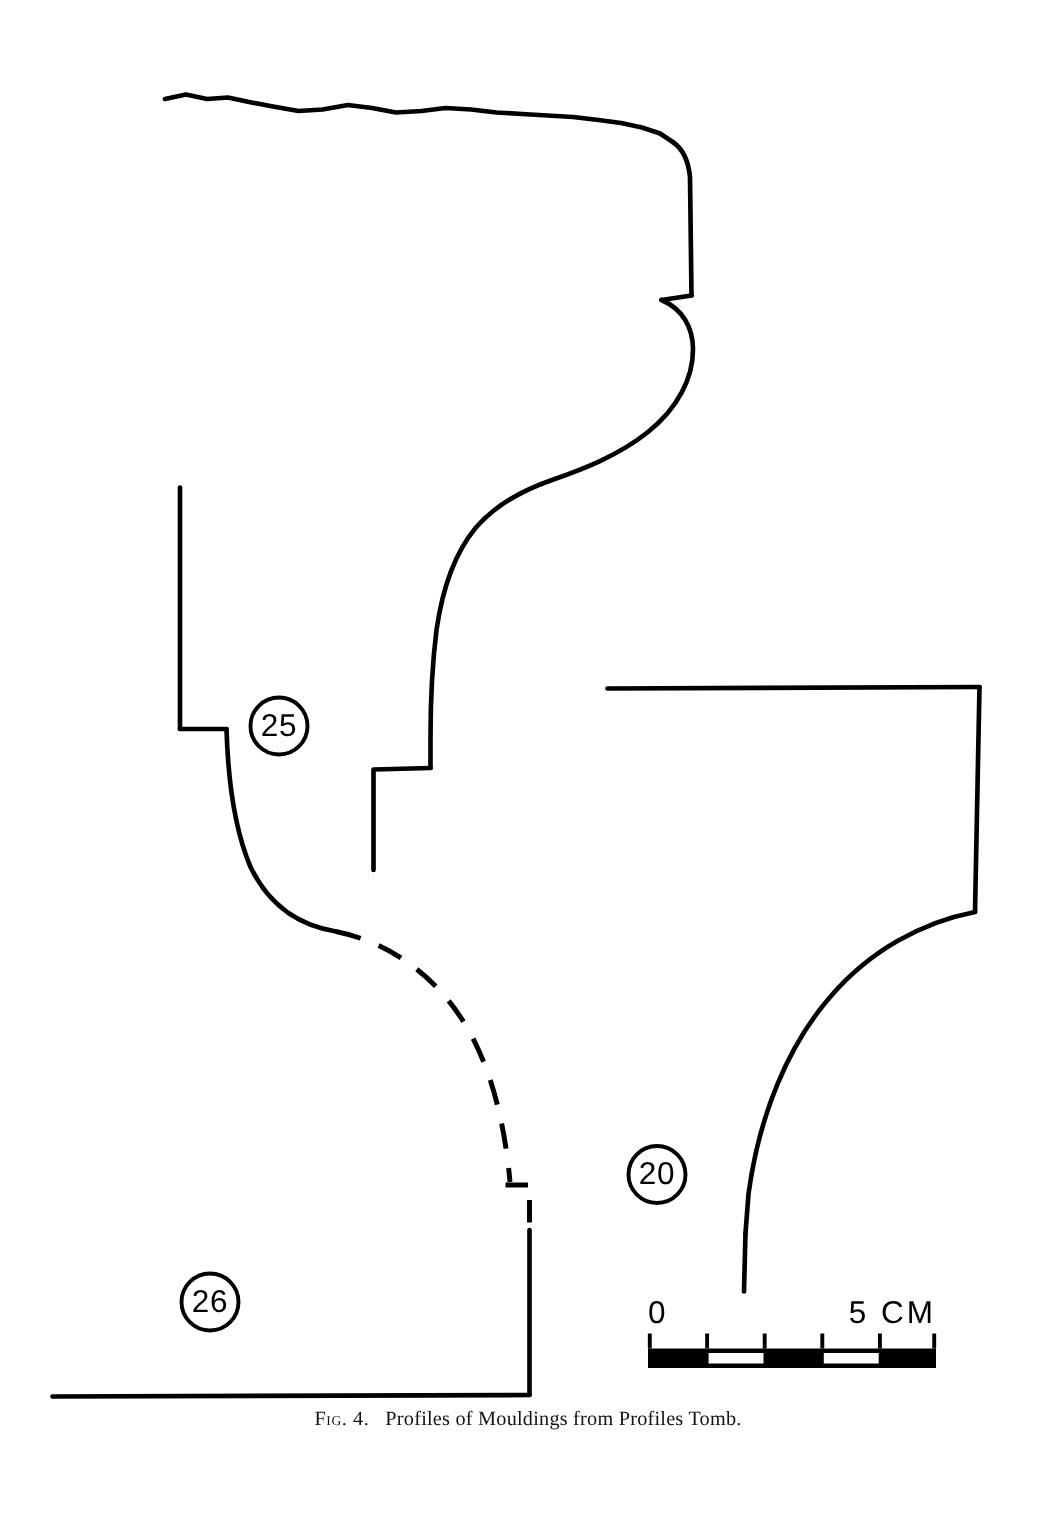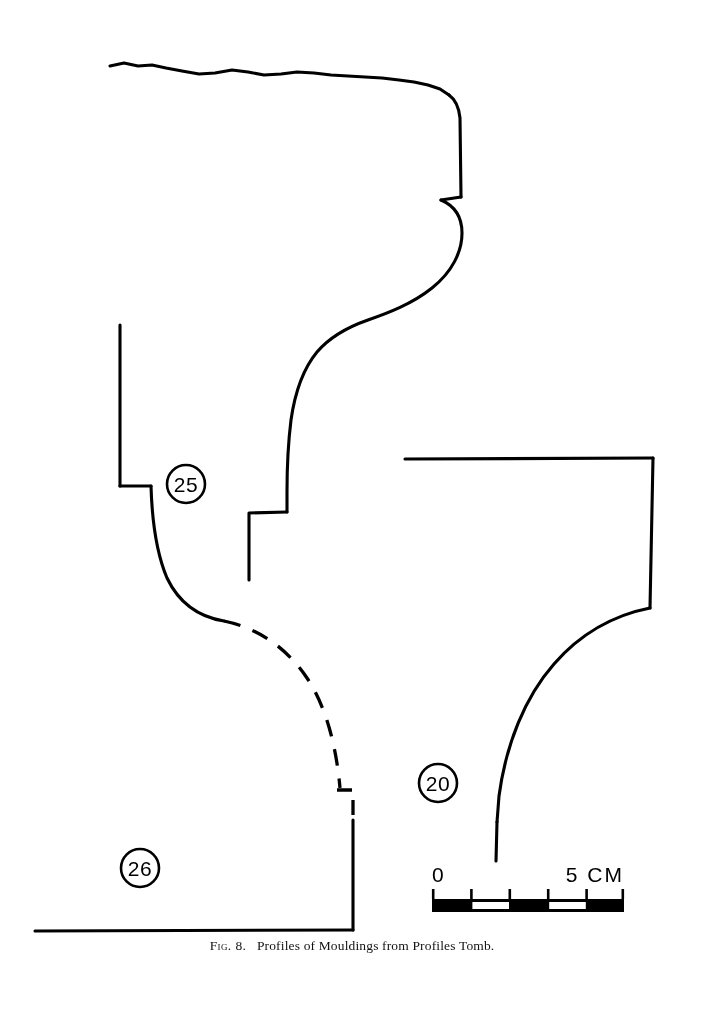--- a/index.html
+++ b/index.html
@@ -149,15 +149,15 @@
       </g>
 
       <rect x="432" y="899" width="192" height="13" fill="#000000"></rect>
 
       <rect x="472.4" y="902" width="36.6" height="7" fill="#ffffff"></rect>
       <rect x="549.2" y="902" width="36.6" height="7" fill="#ffffff"></rect>
     </g>
 
   </svg>
 
-  <div class="caption"><span class="fig-word">Fig. 8.</span><span>&nbsp;&nbsp; </span><span>Profiles of Mouldings from Profiles Tomb.</span></div>
+  <div class="caption"><span class="fig-word">Fig. 4.</span><span>&nbsp;&nbsp; </span><span>Profiles of Mouldings from Profiles Tomb.</span></div>
 
 </div>
 
 </body></html>

